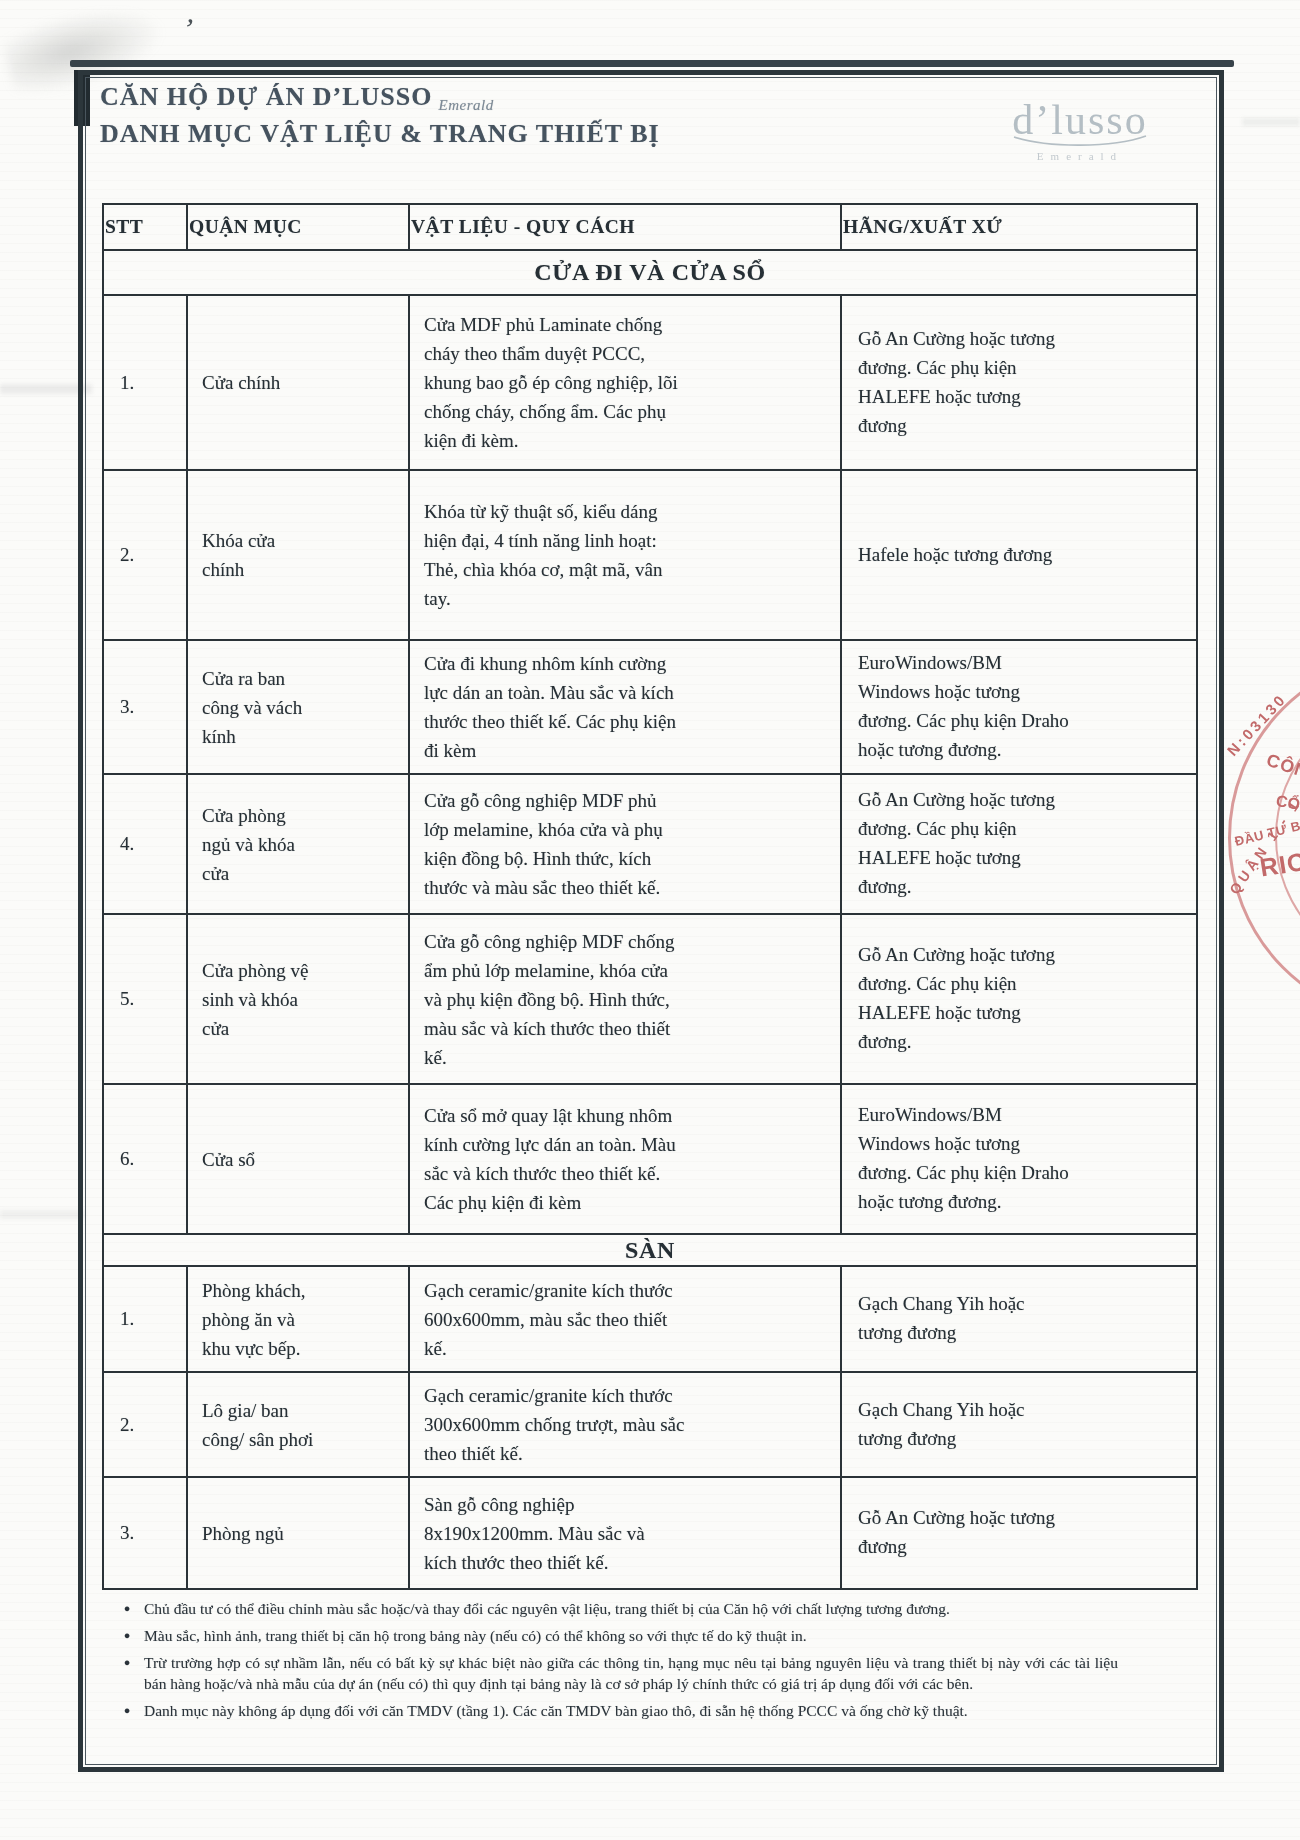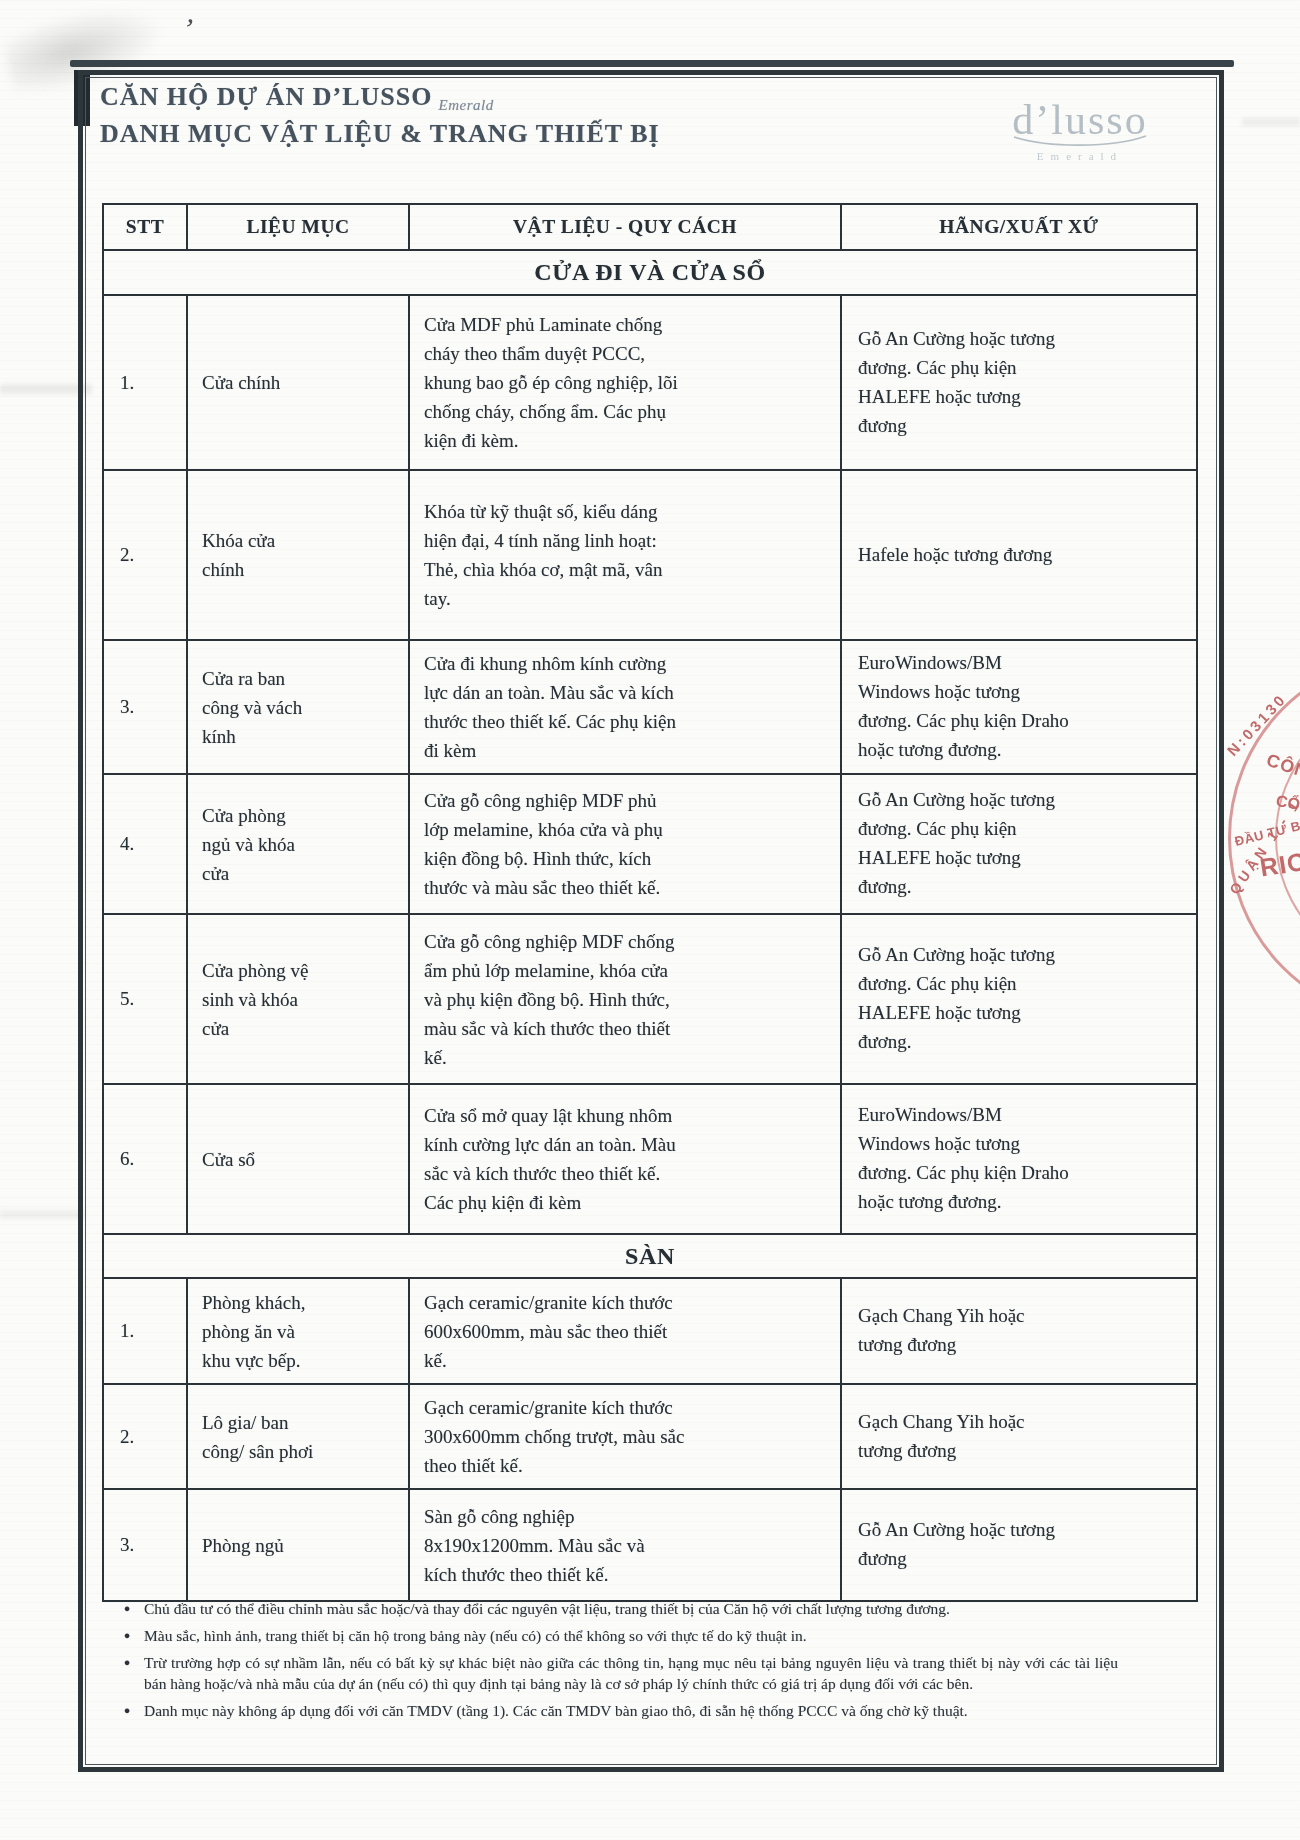--- a/index.html
+++ b/index.html
@@ -62,21 +62,21 @@
   table.doc col.c1{width:84px;}
   table.doc col.c2{width:222px;}
   table.doc col.c3{width:432px;}
   table.doc col.c4{width:356px;}
   table.doc th, table.doc td{
     border:2px solid #2b3338;
     font-size:19px;
     text-shadow:0 0 1px rgba(38,47,53,.30);
     vertical-align:middle;
   }
-  table.doc th{font-size:19.5px;font-weight:bold;text-align:center;letter-spacing:.5px;}
+  table.doc th{font-size:19.5px;font-weight:bold;text-align:left;letter-spacing:.5px;}
   tr.section td{
     text-align:center;font-weight:bold;font-size:24px;letter-spacing:.6px;
   }
   td.stt{padding-left:16px;vertical-align:middle;}
   td.item{padding:8px 10px 8px 14px;white-space:pre-line;line-height:29px;margin-left:19px;}
   td.spec{padding:8px 30px 8px 14px;white-space:pre-line;line-height:29px;}
   td.brand{padding:6px 40px 8px 16px;white-space:pre-line;line-height:29px;}
   
   .notes{position:absolute;left:110px;top:1598px;width:1008px;color:#2a333a;}
   .note{display:flex;margin-bottom:6px;}
@@ -134,21 +134,21 @@
   <table class="doc">
     <colgroup>
         <col class="c1">
         <col class="c2">
         <col class="c3">
         <col class="c4">
       </colgroup>
     <thead>
       <tr style="height:46px">
         <th>STT</th>
-        <th>LIỆU MỤC</th>
+        <th>QUẬN MỤC</th>
         <th>VẬT LIỆU - QUY CÁCH</th>
         <th>HÃNG/XUẤT XỨ</th>
       </tr>
     </thead>
     <tbody>
       <tr class="section" style="height:45px">
         <td colspan="4">CỬA ĐI VÀ CỬA SỔ</td>
       </tr>
       <tr style="height:175px">
         <td class="stt">1.</td>
@@ -221,21 +221,21 @@
         <td class="item">Cửa sổ</td>
         <td class="spec">Cửa sổ mở quay lật khung nhôm
 kính cường lực dán an toàn. Màu
 sắc và kích thước theo thiết kế.
 Các phụ kiện đi kèm</td>
         <td class="brand">EuroWindows/BM
 Windows hoặc tương
 đương. Các phụ kiện Draho
 hoặc tương đương.</td>
       </tr>
-      <tr class="section" style="height:44px">
+      <tr class="section" style="height:32px">
         <td colspan="4">SÀN</td>
       </tr>
       <tr style="height:106px">
         <td class="stt">1.</td>
         <td class="item">Phòng khách,
 phòng ăn và
 khu vực bếp.</td>
         <td class="spec">Gạch ceramic/granite kích thước
 600x600mm, màu sắc theo thiết
 kế.</td>

